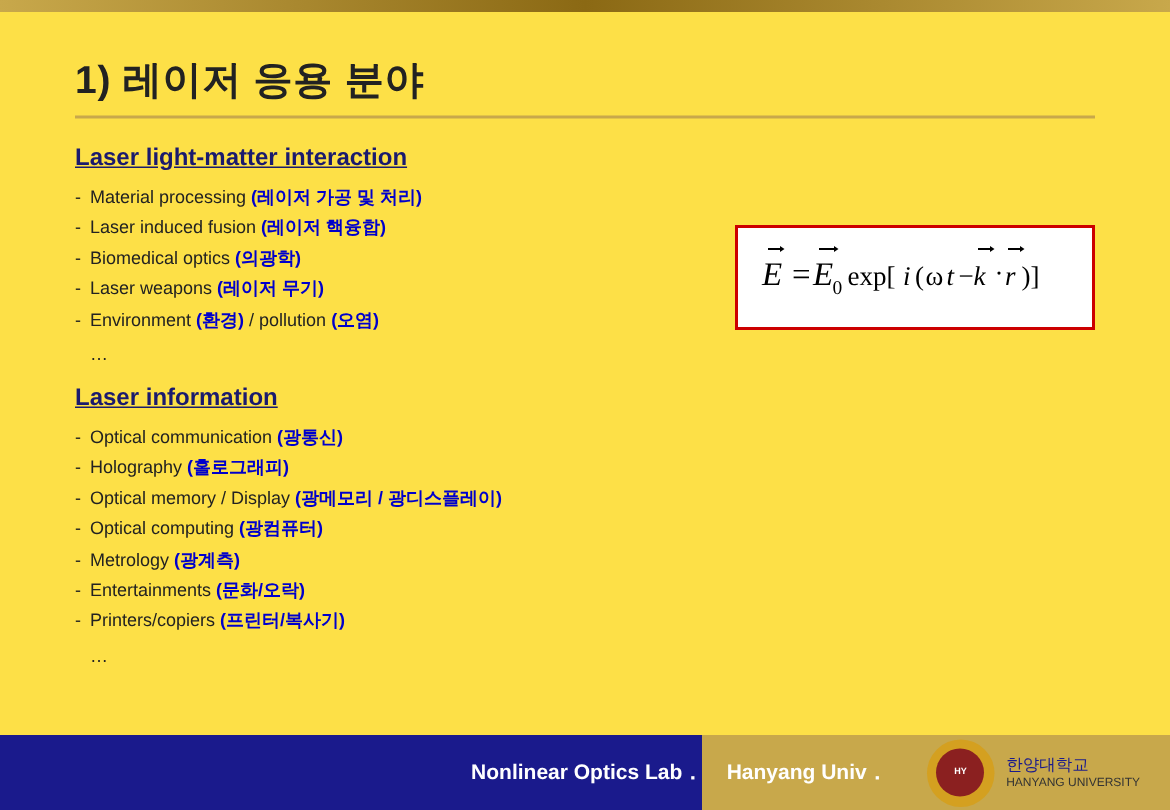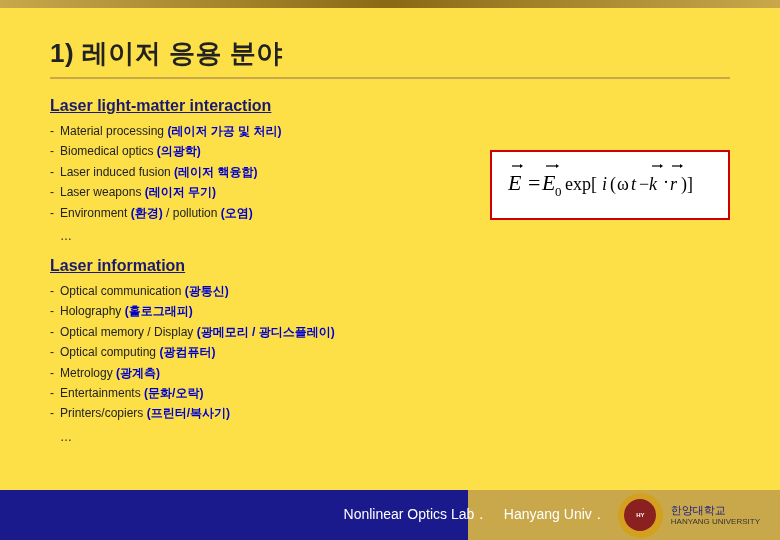--- a/index.html
+++ b/index.html
@@ -122,23 +122,23 @@
       height: 50px;
       background: linear-gradient(to right, #1a1a8c 0%, #1a1a8c 60%, #c8a84b 60%, #c8a84b 100%);
       display: flex;
       align-items: center;
       justify-content: flex-end;
       padding-right: 20px;
     }
 
     .bottom-text {
       font-size: 14px;
-      font-weight: normal;
+      font-weight: bold;
       color: #ffffff;
-      margin-right: 12px;
+      margin-right: 26px;
       white-space: nowrap;
     }
 
     .bottom-logo-area {
       display: flex;
       align-items: center;
       gap: 8px;
     }
 
     
@@ -193,22 +193,22 @@
 
   <div class="main-content">
 
     <h1 class="slide-title">1) 레이저 응용 분야</h1>
     <div class="title-underline"></div>
 
     <h2 class="section-heading">Laser light-matter interaction</h2>
 
     <ul class="section-list">
       <li>Material processing <span class="highlight-blue">(레이저 가공 및 처리)</span></li>
+      <li>Laser induced fusion <span class="highlight-blue">(레이저 핵융합)</span></li>
       <li>Biomedical optics <span class="highlight-blue">(의광학)</span></li>
-      <li>Laser induced fusion <span class="highlight-blue">(레이저 핵융합)</span></li>
       <li>Laser weapons <span class="highlight-blue">(레이저 무기)</span></li>
       <li>Environment <span class="highlight-blue">(환경)</span> / pollution <span class="highlight-blue">(오염)</span></li>
     </ul>
     <div class="ellipsis">…</div>
 
     <h2 class="section-heading">Laser information</h2>
 
     <ul class="section-list">
       <li>Optical communication <span class="highlight-blue">(광통신)</span></li>
       <li>Holography <span class="highlight-blue">(홀로그래피)</span></li>

